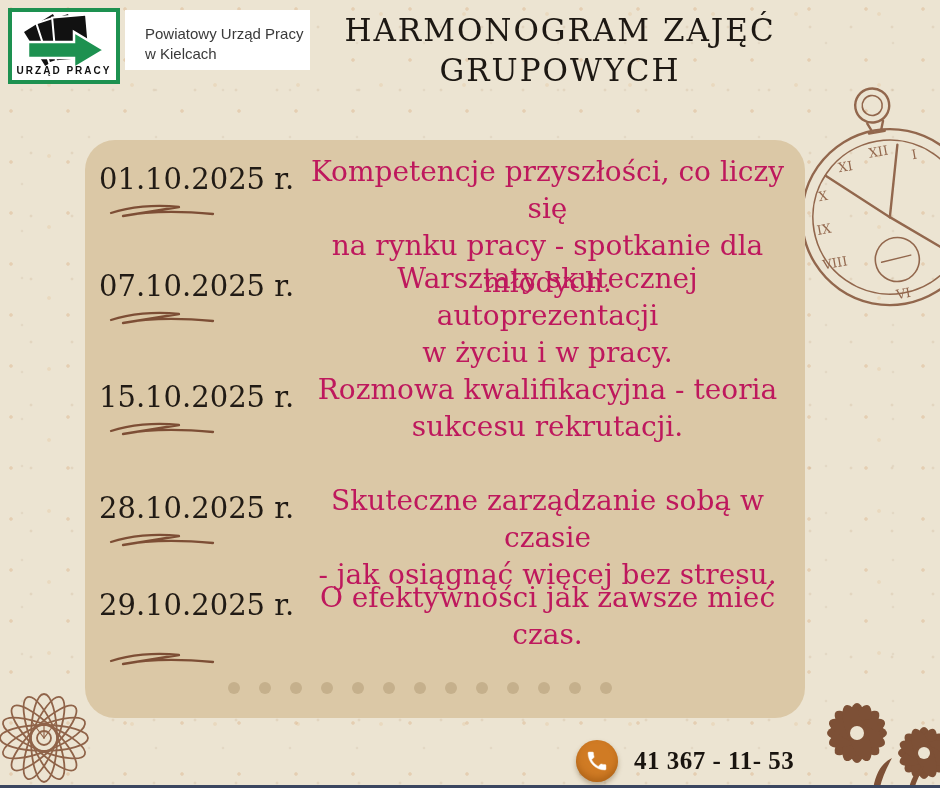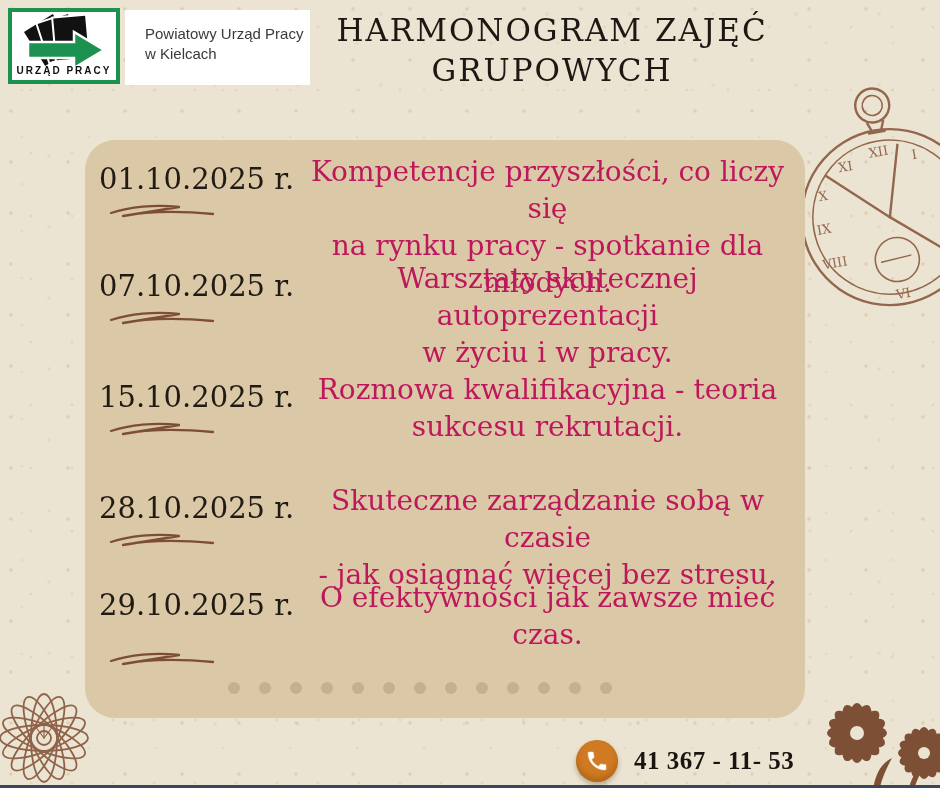--- a/index.html
+++ b/index.html
@@ -25,28 +25,28 @@
   .logo-box{
     width:112px; height:76px; background:#fff; border:4px solid #1d9150;
     position:relative; display:flex; align-items:flex-end; justify-content:center;
   }
   .logo-art{ position:absolute; left:0; top:0; }
   .logo-caption{
     position:relative; font-family:"Liberation Sans", sans-serif; font-weight:bold;
     font-size:10px; letter-spacing:2px; color:#111; padding-bottom:4px;margin-top:39px;
   }
   .org-box{
-    width:185px; height:75px; background:#fff; margin-left:5px; margin-top:2px;
+    width:185px; height:60px; background:#fff; margin-left:5px; margin-top:2px;
     padding:14px 0 0 20px; font-family:"Liberation Sans", sans-serif;
     font-size:15px; color:#3a3a3a; line-height:1.35;
   }
 
   
   .title{
-    position:absolute; left:312px; top:10px; width:480px; text-align:center;
+    position:absolute; left:320px; top:10px; width:480px; text-align:center;
     font-size:31px; font-weight:500; letter-spacing:2px; line-height:1.3;
     color:#1d1813;
   }
   .title span{ display:block; }
 
   
   .watch{ position:absolute; right:-38px; top:78px; transform:rotate(-10deg); opacity:.92; }
 
   
   .card{

